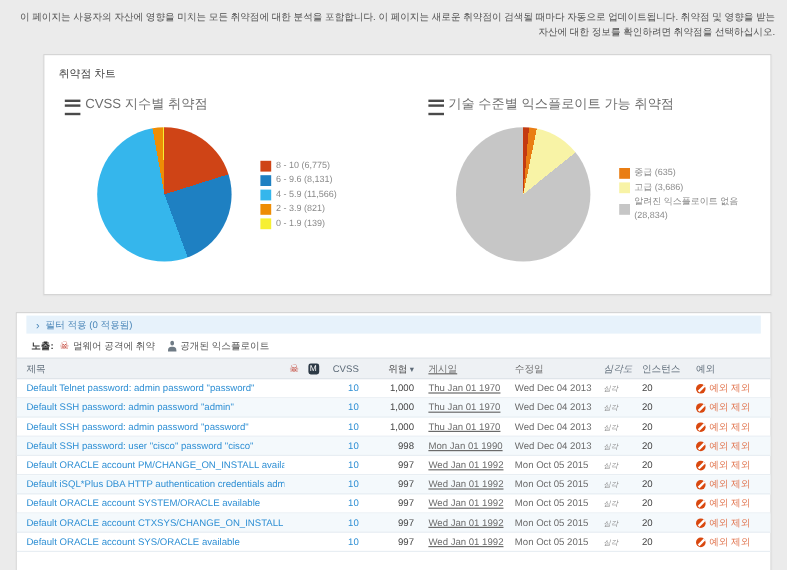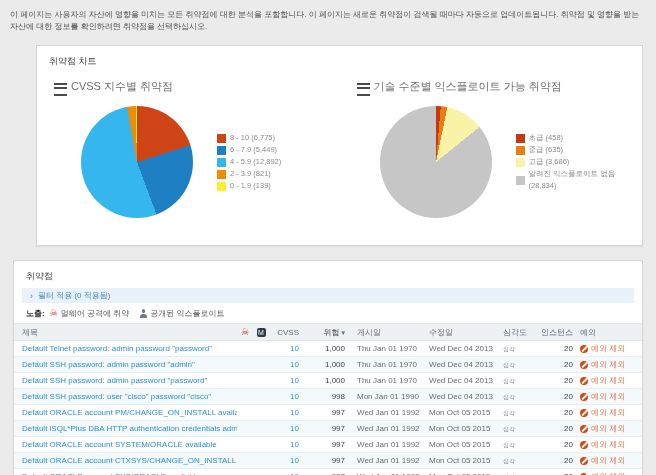--- a/index.html
+++ b/index.html
@@ -1,21 +1,21 @@
 <!DOCTYPE html>
 <html><head>
 <meta charset="utf-8">
 <style>
   html,body{margin:0;padding:0;}
   body{
     width:656px;height:475px;overflow:hidden;position:relative;
     background:#ebebeb;font-family:"Liberation Sans",sans-serif;color:#444;
   }
   
-  .description{padding:9px 10px 4px 10px;font-size:8px;line-height:12px;color:#4f4f4f;}
+  .description{padding:9px 10px 4px 10px;font-size:8px;line-height:12px;color:#4f4f4f;text-align:right;}
   
   .card{background:#fff;border:1px solid #d5d5d5;margin:0 13px;box-shadow:0 1px 1px rgba(0,0,0,.05);}
   .card-charts{margin-top:8px;height:199px;margin-left:36px;}
   .card-vulns{margin-top:14px;height:220px;}
   .card-title{font-size:9px;color:#3c3c3c;padding:9px 12px 3px 12px;}
   
   .charts-row{display:flex;}
   .chart{width:50%;position:relative;padding-top:8px;}
   .hamburger{position:absolute;left:17px;top:12px;width:13px;height:9px;
     border-top:2px solid #4a4a4a;border-bottom:2px solid #4a4a4a;cursor:pointer;}
@@ -47,24 +47,24 @@
   
   .vuln-table{font-size:8px;}
   .thead{display:flex;align-items:center;background:#eef1f4;border-top:1px solid #e0e5ea;
     border-bottom:1px solid #dfe4e9;height:16px;color:#5d6b78;}
   .row{display:flex;align-items:center;height:15px;border-bottom:1px solid #e8eef3;cursor:pointer;}
   .row:nth-child(even){background:#f4f9fc;}
   .c-title{flex:1;padding-left:8px;white-space:nowrap;overflow:hidden;}
   .c-ic{width:16px;text-align:center;}
   .c-cvss{width:30px;text-align:right;}
   .c-risk{width:46px;text-align:right;color:#444;}
-  .c-pub{width:66px;padding-left:12px;color:#6b6b6b;white-space:nowrap;}
+  .c-pub{width:66px;padding-left:12px;color:#6b6b6b;white-space:nowrap;text-decoration:underline;}
   .c-mod{width:66px;padding-left:6px;color:#6b6b6b;white-space:nowrap;}
-  .c-sev{width:32px;padding-left:8px;}
-  .c-inst{width:38px;text-align:right;}
+  .c-sev{width:32px;padding-left:8px;font-style:italic;}
+  .c-inst{width:38px;text-align:left;}
   .c-exc{width:62px;padding-left:7px;display:flex;align-items:center;white-space:nowrap;}
   .vlink{color:#2e8fd4;text-decoration:none;}
   .sev-val{font-size:6px;color:#8a8a8a;}
   .sort-caret{font-size:7px;color:#5d6b78;margin-left:2px;}
   .no-icon{width:8px;height:8px;border-radius:50%;background:#d9480f;position:relative;display:inline-block;margin-right:3px;flex:none;}
   .no-icon::after{content:"";position:absolute;left:0.5px;top:3.2px;width:7px;height:1.6px;background:#fff;transform:rotate(-45deg);}
   .exc-link{color:#e0714a;text-decoration:none;}
 </style>
 </head>
 <body>
@@ -79,67 +79,62 @@
       <div class="chart-title">CVSS 지수별 취약점</div>
       <div class="chart-body">
         <div class="pie" style="background: conic-gradient(rgb(207, 68, 22) 0deg, rgb(207, 68, 22) 72.5612deg, rgb(30, 128, 194) 72.5612deg, rgb(30, 128, 194) 159.645deg, rgb(53, 182, 236) 159.645deg, rgb(53, 182, 236) 349.718deg, rgb(238, 141, 5) 349.718deg, rgb(238, 141, 5) 358.511deg, rgb(246, 239, 50) 358.511deg, rgb(246, 239, 50) 360deg);"></div>
         <div class="legend">
             <div class="legend-item">
               <span class="swatch" style="background: rgb(207, 68, 22);"></span>
               <span>8 - 10 (6,775)</span>
             </div>
             <div class="legend-item">
               <span class="swatch" style="background: rgb(30, 128, 194);"></span>
-              <span>6 - 7.9 (5,449)</span>
+              <span>6 - 9.6 (8,131)</span>
             </div>
             <div class="legend-item">
               <span class="swatch" style="background: rgb(53, 182, 236);"></span>
-              <span>4 - 5.9 (12,892)</span>
+              <span>4 - 5.9 (11,566)</span>
             </div>
             <div class="legend-item">
               <span class="swatch" style="background: rgb(238, 141, 5);"></span>
               <span>2 - 3.9 (821)</span>
             </div>
             <div class="legend-item">
               <span class="swatch" style="background: rgb(246, 239, 50);"></span>
               <span>0 - 1.9 (139)</span>
             </div>
           </div>
       </div>
     </div>
     <div class="chart">
       <span class="hamburger"></span>
       <div class="chart-title">기술 수준별 익스플로이트 가능 취약점</div>
       <div class="chart-body">
         <div class="pie" style="background: conic-gradient(rgb(195, 58, 16) 0deg, rgb(195, 58, 16) 4.90524deg, rgb(233, 125, 19) 4.90524deg, rgb(233, 125, 19) 11.7062deg, rgb(248, 243, 166) 11.7062deg, rgb(248, 243, 166) 51.1838deg, rgb(198, 198, 198) 51.1838deg, rgb(198, 198, 198) 360deg);"></div>
         <div class="legend">
             <div class="legend-item">
-              <span class="swatch" style="background: rgb(195, 58, 16);"></span>
-              <span>초급 (458)</span>
-            </div>
-            <div class="legend-item">
               <span class="swatch" style="background: rgb(233, 125, 19);"></span>
               <span>중급 (635)</span>
             </div>
             <div class="legend-item">
               <span class="swatch" style="background: rgb(248, 243, 166);"></span>
               <span>고급 (3,686)</span>
             </div>
             <div class="legend-item">
               <span class="swatch" style="background: rgb(198, 198, 198);"></span>
               <span>알려진 익스플로이트 없음 (28,834)</span>
             </div>
           </div>
       </div>
     </div>
   </div>
 </div>
 
 <div class="card card-vulns">
-  <div class="card-title">취약점</div>
 
   <div class="filter-bar">
     <span class="filter-chevron">›</span>
     <span>필터 적용 (0 적용됨)</span>
   </div>
 
   <div class="exposure">
     <span class="exp-label">노출:</span>
     <span class="exp-item">
       <span class="skull">☠</span>

